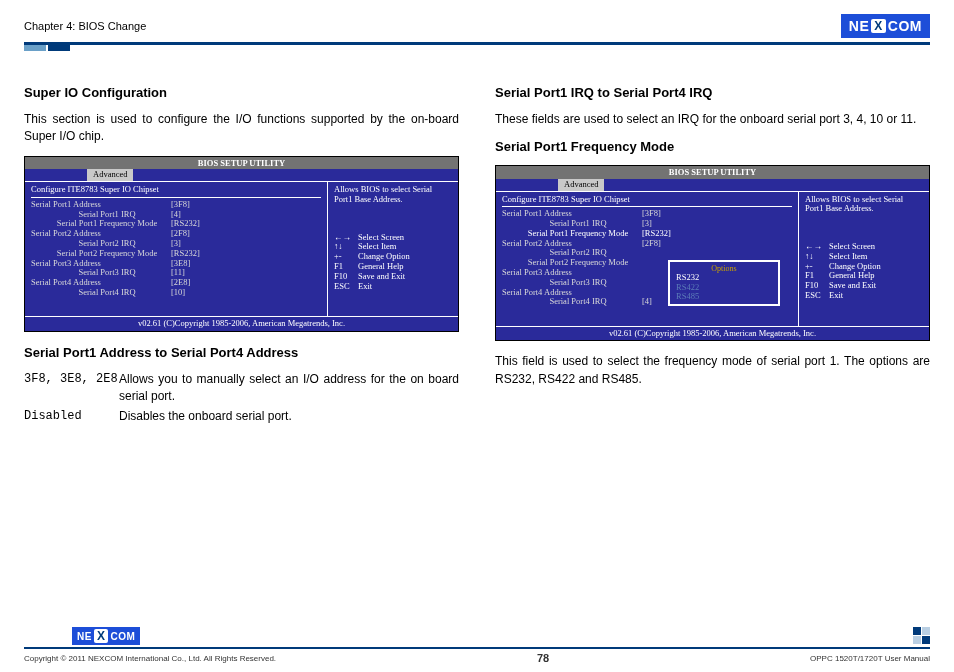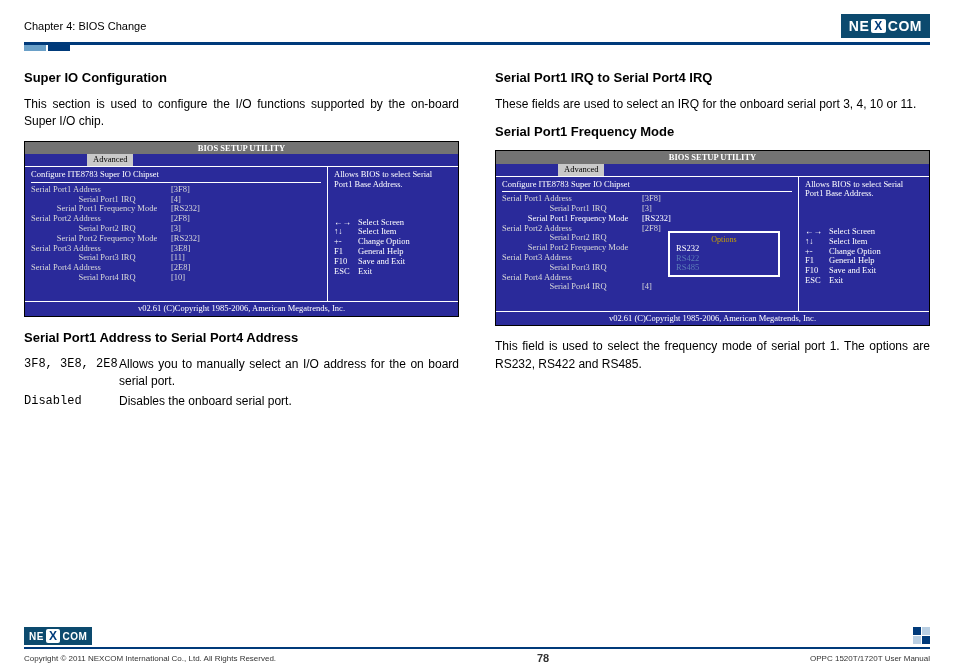--- a/index.html
+++ b/index.html
@@ -1,26 +1,26 @@
 <!DOCTYPE html>
 <html><head>
 <meta charset="utf-8">
 <style>
   body { margin:0; font-family: Arial, Helvetica, sans-serif; background:#fff; color:#000; }
   .page { width:954px; height:672px; box-sizing:border-box; padding:14px 24px 10px; position:relative; }
   .hdr { display:flex; justify-content:space-between; align-items:center; font-size:11px; }
-  .logo { background:#0c4a6e; color:#fff; font-weight:bold; font-size:14px; padding:4px 8px; letter-spacing:.5px; display:flex; align-items:center; }
+  .logo { background:#1d4ed8; color:#fff; font-weight:bold; font-size:14px; padding:4px 8px; letter-spacing:.5px; display:flex; align-items:center;margin-left:48px; }
   .logo .x { background:#fff; color:#003a7a; padding:0 3px; margin:0 2px; border-radius:2px; font-size:12px; }
   .underlines { margin-top:4px; }
   .underlines .b1 { height:3px; background:#003a7a; }
   .underlines .tabs { height:6px; display:flex; gap:2px; }
   .underlines .t { width:22px; height:6px; }
   .tc1{background:#6aa0c8}.tc2{background:#003a7a}
 
-  .cols { display:flex; gap:36px; margin-top:14px; font-size:12px; line-height:1.45; }
+  .cols { display:flex; gap:36px; margin-top:29px; font-size:12px; line-height:1.45; }
   .col { flex:1; }
   h3 { font-size:13px; margin:4px 0 8px; }
   p { margin:6px 0 10px; text-align:justify; }
 
   .bios { border:1px solid #000; background:#2a2a9a; color:#fff; font-family:'Times New Roman',serif; font-size:8.5px; line-height:1.15; margin:8px 0 12px; }
   .bios-title { text-align:center; font-weight:bold; background:#737373; padding:2px 0 1px; }
   .bios-tabs { display:flex; background:#2a2a9a;text-align:right; }
   .bios-tabs .tab { padding:1px 6px; }
   .bios-tabs .active { background:#c9c9c9; color:#000; }
   .bios-body { display:flex; border-top:1px solid #fff; border-bottom:1px solid #fff; }
@@ -32,21 +32,21 @@
   .cfg-row .v { color:#d8d8d8; }
   .cfg-row.hl .k, .cfg-row.hl .v { color:#fff; }
   .cfg-row .k { width:140px; }
   .cfg-row .indent { padding-left:12px; width:128px;text-align:center; }
   .rlabel { color:#fff; }
   .keys { margin-top:28px; }
   .keys div { display:flex; }
   .keys .kk { width:24px; }
   .bios-foot { text-align:center; padding:2px 0; }
 
-  .popup { position:absolute; border:2px solid #fff; background:#2a2a9a; padding:2px 6px; left:172px; top:54px; width:96px; }
+  .popup { position:absolute; border:2px solid #fff; background:#2a2a9a; padding:2px 6px; left:172px; top:68px; width:96px; }
   .popup .pt { text-align:center; color:#c8a000; font-size:8px; }
   .popup .opt { color:#5b7bb8; }
   .popup .opt.sel { color:#fff; }
 
   .def-row { display:flex; margin:2px 0; }
   .def-row .dk { width:95px;font-family:Liberation Mono, monospace; }
   .def-row .dv { flex:1; text-align:justify; }
 
   .ftr { position:absolute; left:24px; right:24px; bottom:8px; }
   .ftr .line { height:2px; background:#003a7a; margin-bottom:3px; }

